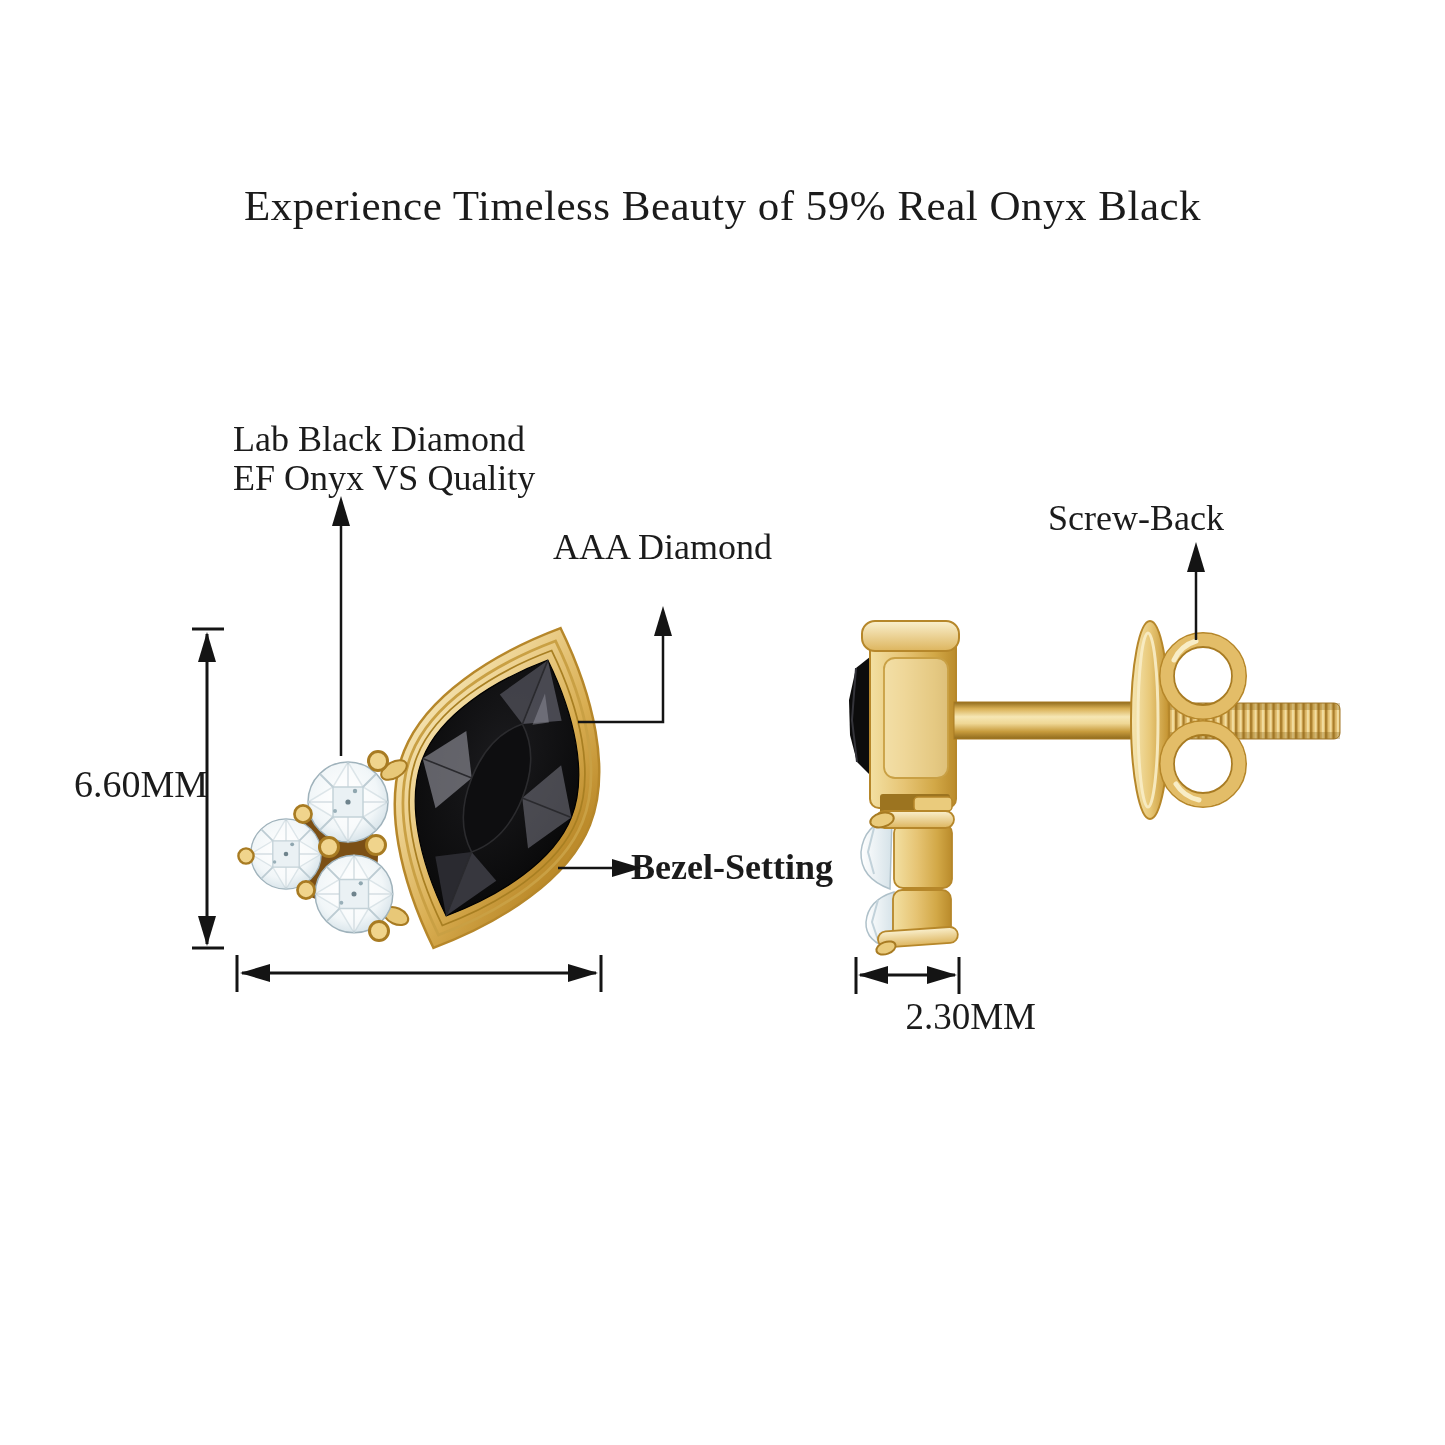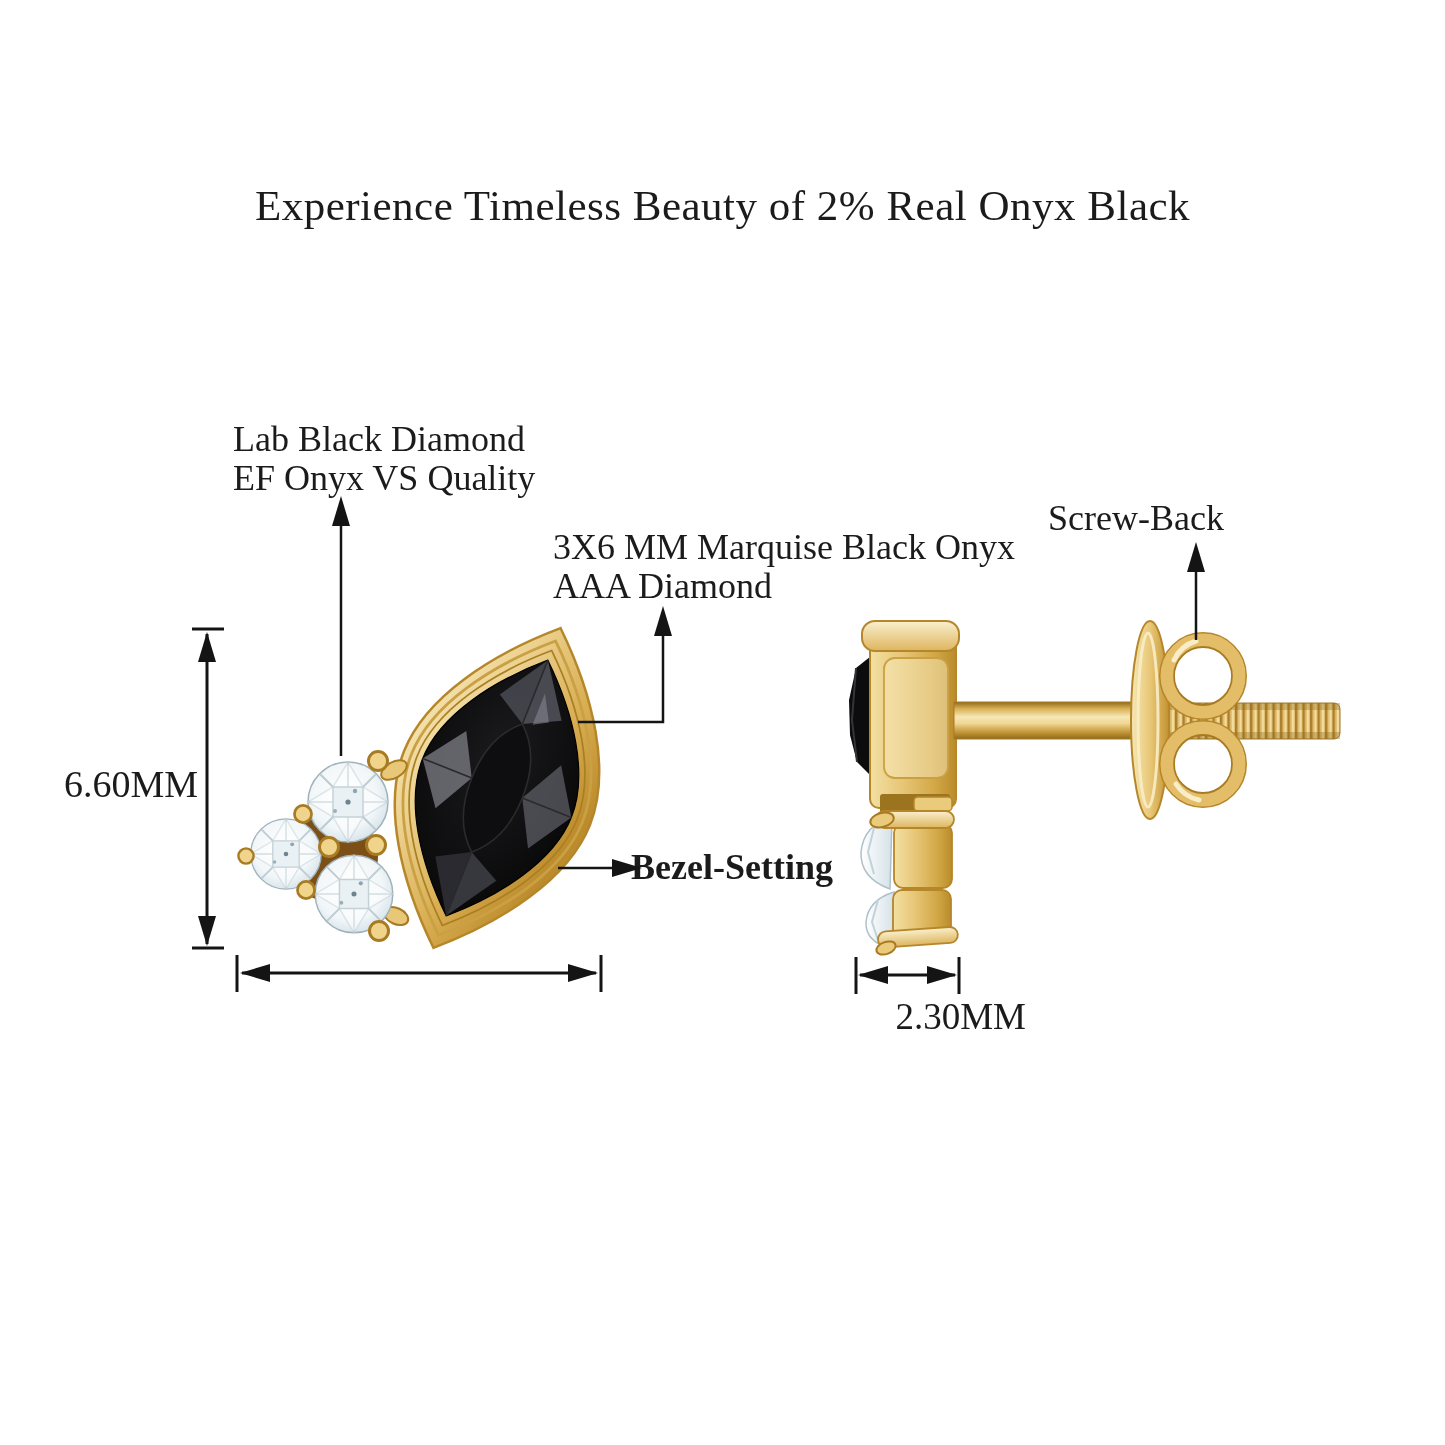--- a/index.html
+++ b/index.html
@@ -10,43 +10,42 @@
   *{margin:0;padding:0;box-sizing:border-box;}
   body{background:#e8e8e8;font-family:"Liberation Serif","DejaVu Serif",serif;}
   .stage{position:relative;width:1445px;height:1445px;background:var(--background);overflow:hidden;margin:0 auto;}
   .txt{position:absolute;color:var(--text);white-space:nowrap;}
   .title{top:181px;left:0;width:100%;text-align:center;font-size:43px;letter-spacing:.5px;}
   .anno{font-size:36px;line-height:39px;}
   .anno1{left:233px;top:420px;}
   .anno2{left:553px;top:528px;}
   .anno3{left:1016px;top:499px;width:240px;text-align:center;}
   .anno4{left:631px;top:848px;font-weight:bold;}
-  .dim{font-size:38px;}
+  .dim{font-size:38px;margin-left:10px;}
   .dim-h{left:64px;top:762px;width:130px;text-align:right;}
   .dim-w{left:296px;top:991px;width:220px;text-align:center;font-size:40px;}
   .dim-d{left:856px;top:995px;width:170px;text-align:right;font-size:37px;}
   svg.art{position:absolute;left:0;top:0;}
   .measure line, .measure polyline{stroke:var(--line,#141414);stroke-width:3;fill:none;}
   .measure polygon{fill:var(--line,#141414);stroke:none;}
   .pointer line, .pointer polyline{stroke:var(--line,#141414);stroke-width:2.5;fill:none;}
   .pointer polygon{fill:var(--line,#141414);stroke:none;}
 </style>
 </head>
 <body>
 
 <div class="stage">
 
-  <div class="txt title">Experience Timeless Beauty of 2% Real Onyx Black</div>
+  <div class="txt title">Experience Timeless Beauty of 59% Real Onyx Black</div>
 
   <div class="txt anno anno1">
     <div>Lab Black Diamond</div>
     <div>EF Onyx VS Quality</div>
   </div>
   <div class="txt anno anno2">
-    <div>3X6 MM Marquise Black Onyx</div>
     <div>AAA Diamond</div>
   </div>
   <div class="txt anno anno3">Screw-Back</div>
   <div class="txt anno anno4">Bezel-Setting</div>
 
   <div class="txt dim dim-h">6.60MM</div>
   <div class="txt dim dim-d">2.30MM</div>
 
   <svg class="art" width="1445" height="1445" viewBox="0 0 1445 1445">
     <defs>

